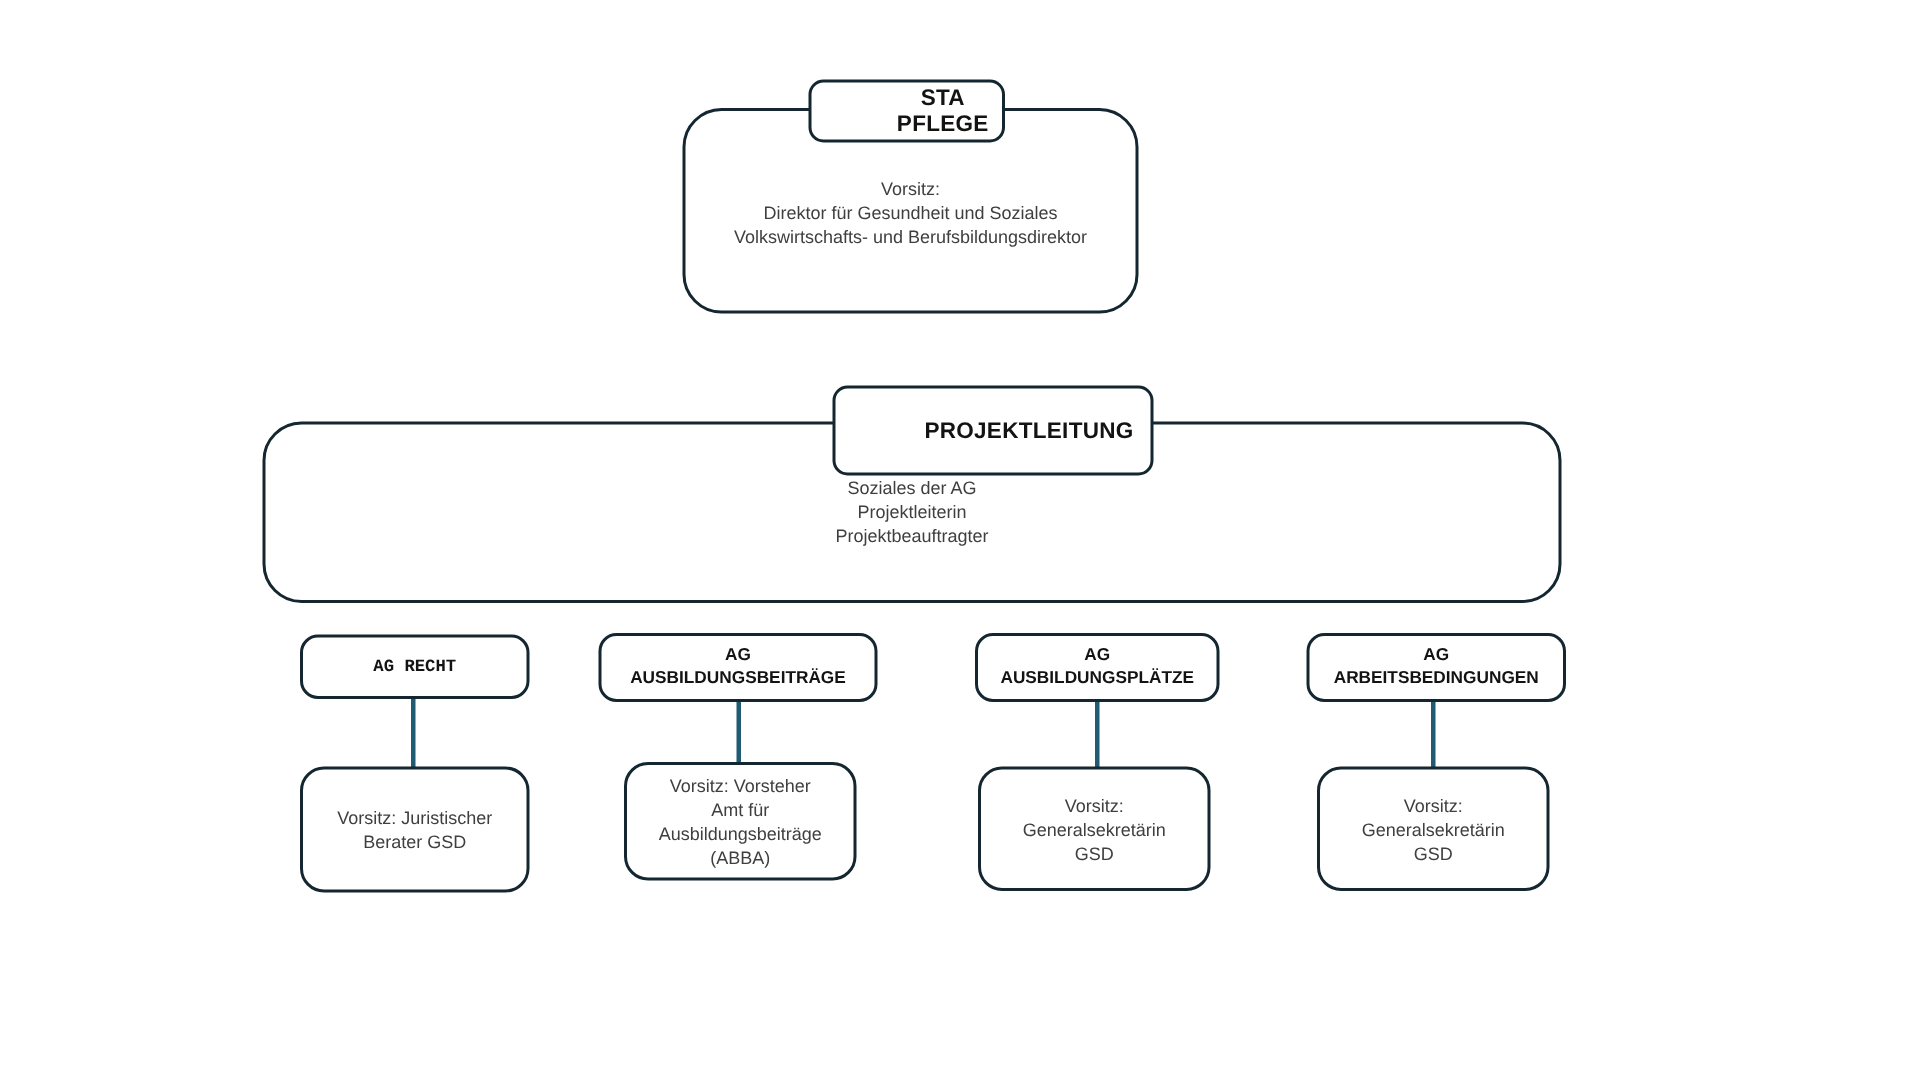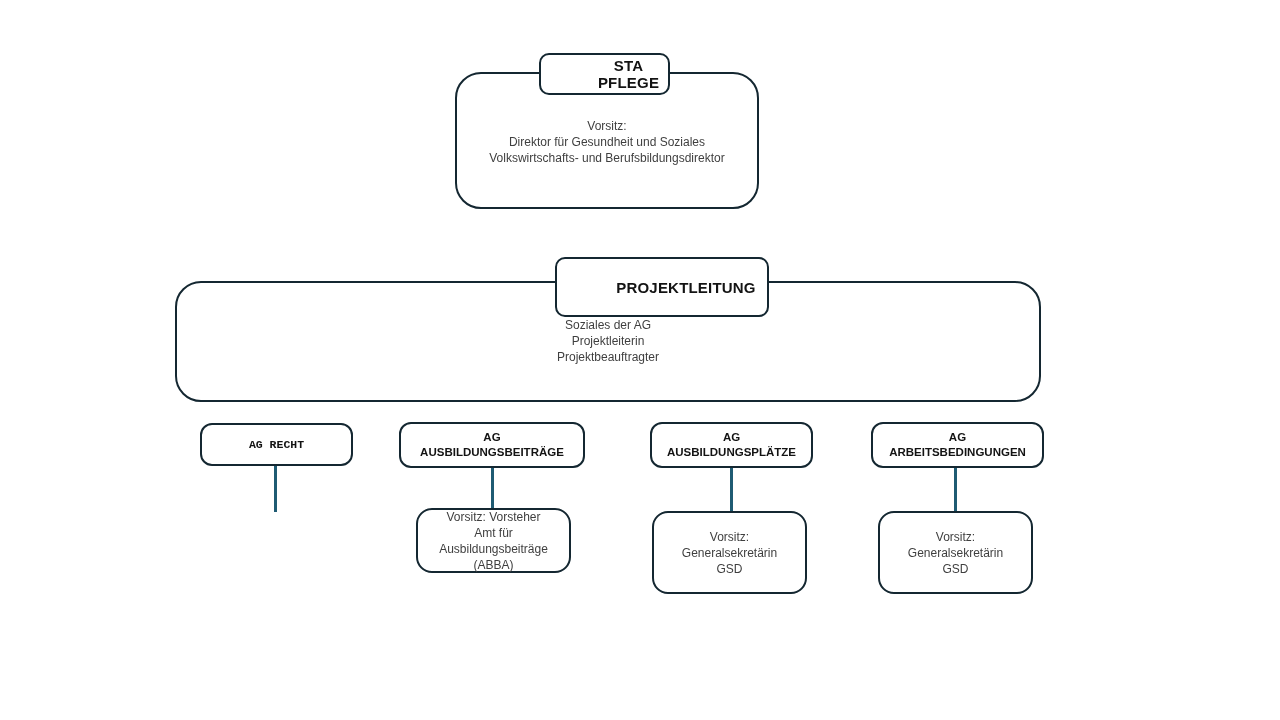--- a/index.html
+++ b/index.html
@@ -107,21 +107,21 @@
   .mid-big .body-text { padding-top: 34px; }
   .mid-title  { left: 528px; top: 257px; width: 214px; height: 60px; margin-left: 27px; }
 
   
   .g1-header { left: 200px; top: 423px; width: 153px; height: 43px; font-family: Liberation Mono, monospace; }
   .g1-conn   { left: 274px; top: 465px; height: 47px; }
   .g1-detail { left: 200px; top: 511px; width: 153px; height: 84px; }
 
   .g2-header { left: 399px; top: 422px; width: 186px; height: 46px; }
   .g2-conn   { left: 491px; top: 467px; height: 42px; }
-  .g2-detail { left: 416px; top: 508px; width: 155px; height: 65px; }
+  .g2-detail { left: 416px; top: 508px; width: 155px; height: 79px; }
 
   .g3-header { left: 650px; top: 422px; width: 163px; height: 46px; }
   .g3-conn   { left: 730px; top: 467px; height: 45px; }
   .g3-detail { left: 652px; top: 511px; width: 155px; height: 83px; }
 
   .g4-header { left: 871px; top: 422px; width: 173px; height: 46px; }
   .g4-conn   { left: 954px; top: 467px; height: 45px; }
   .g4-detail { left: 878px; top: 511px; width: 155px; height: 83px; }
 </style>
 </head>
@@ -144,20 +144,24 @@
 Projektbeauftragter</div>
   </div>
   <div class="title-box mid-title">
     <span class="title-text">PROJEKTLEITUNG</span>
   </div>
 
   <div class="group-header g1-header">
     <span class="group-title">AG RECHT</span>
   </div>
   <div class="connector g1-conn"></div>
+  <div class="detail-box g1-detail">
+    <span class="detail-text">Vorsitz: Juristischer
+Berater GSD</span>
+  </div>
 
   <div class="group-header g2-header">
     <span class="group-title">AG
 AUSBILDUNGSBEITRÄGE</span>
   </div>
   <div class="connector g2-conn"></div>
   <div class="detail-box g2-detail">
     <span class="detail-text">Vorsitz: Vorsteher
 Amt für
 Ausbildungsbeiträge

